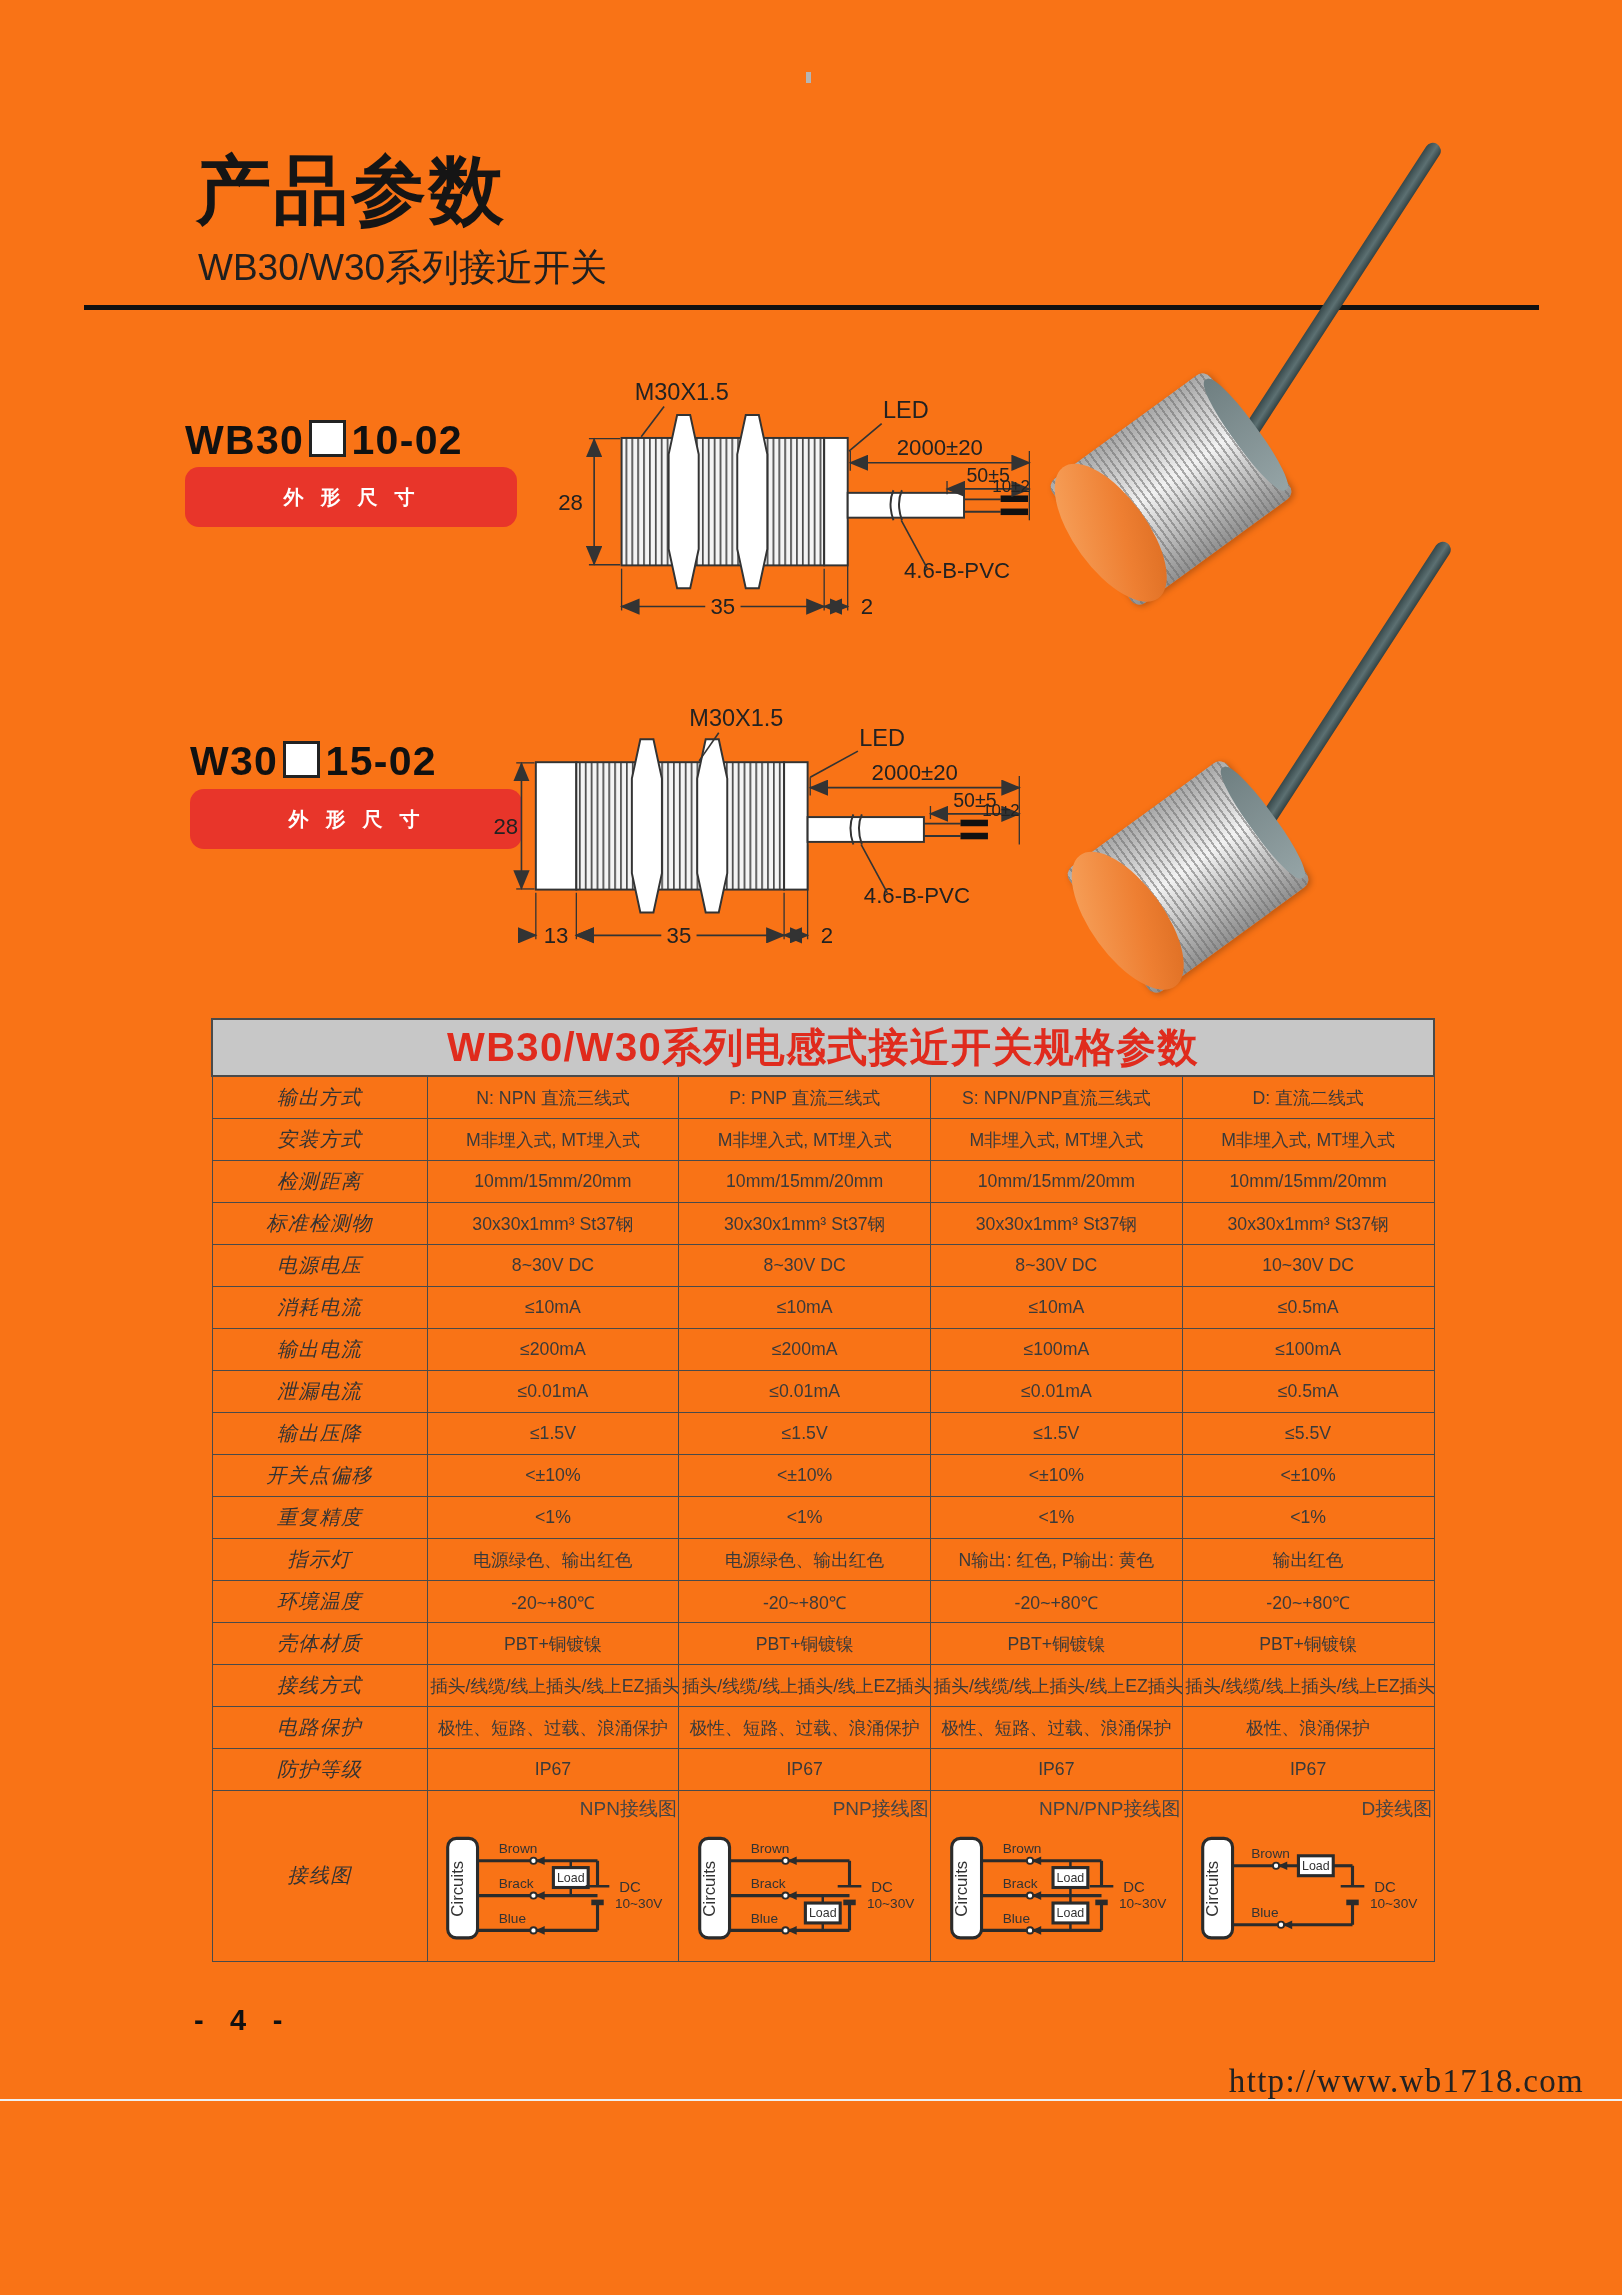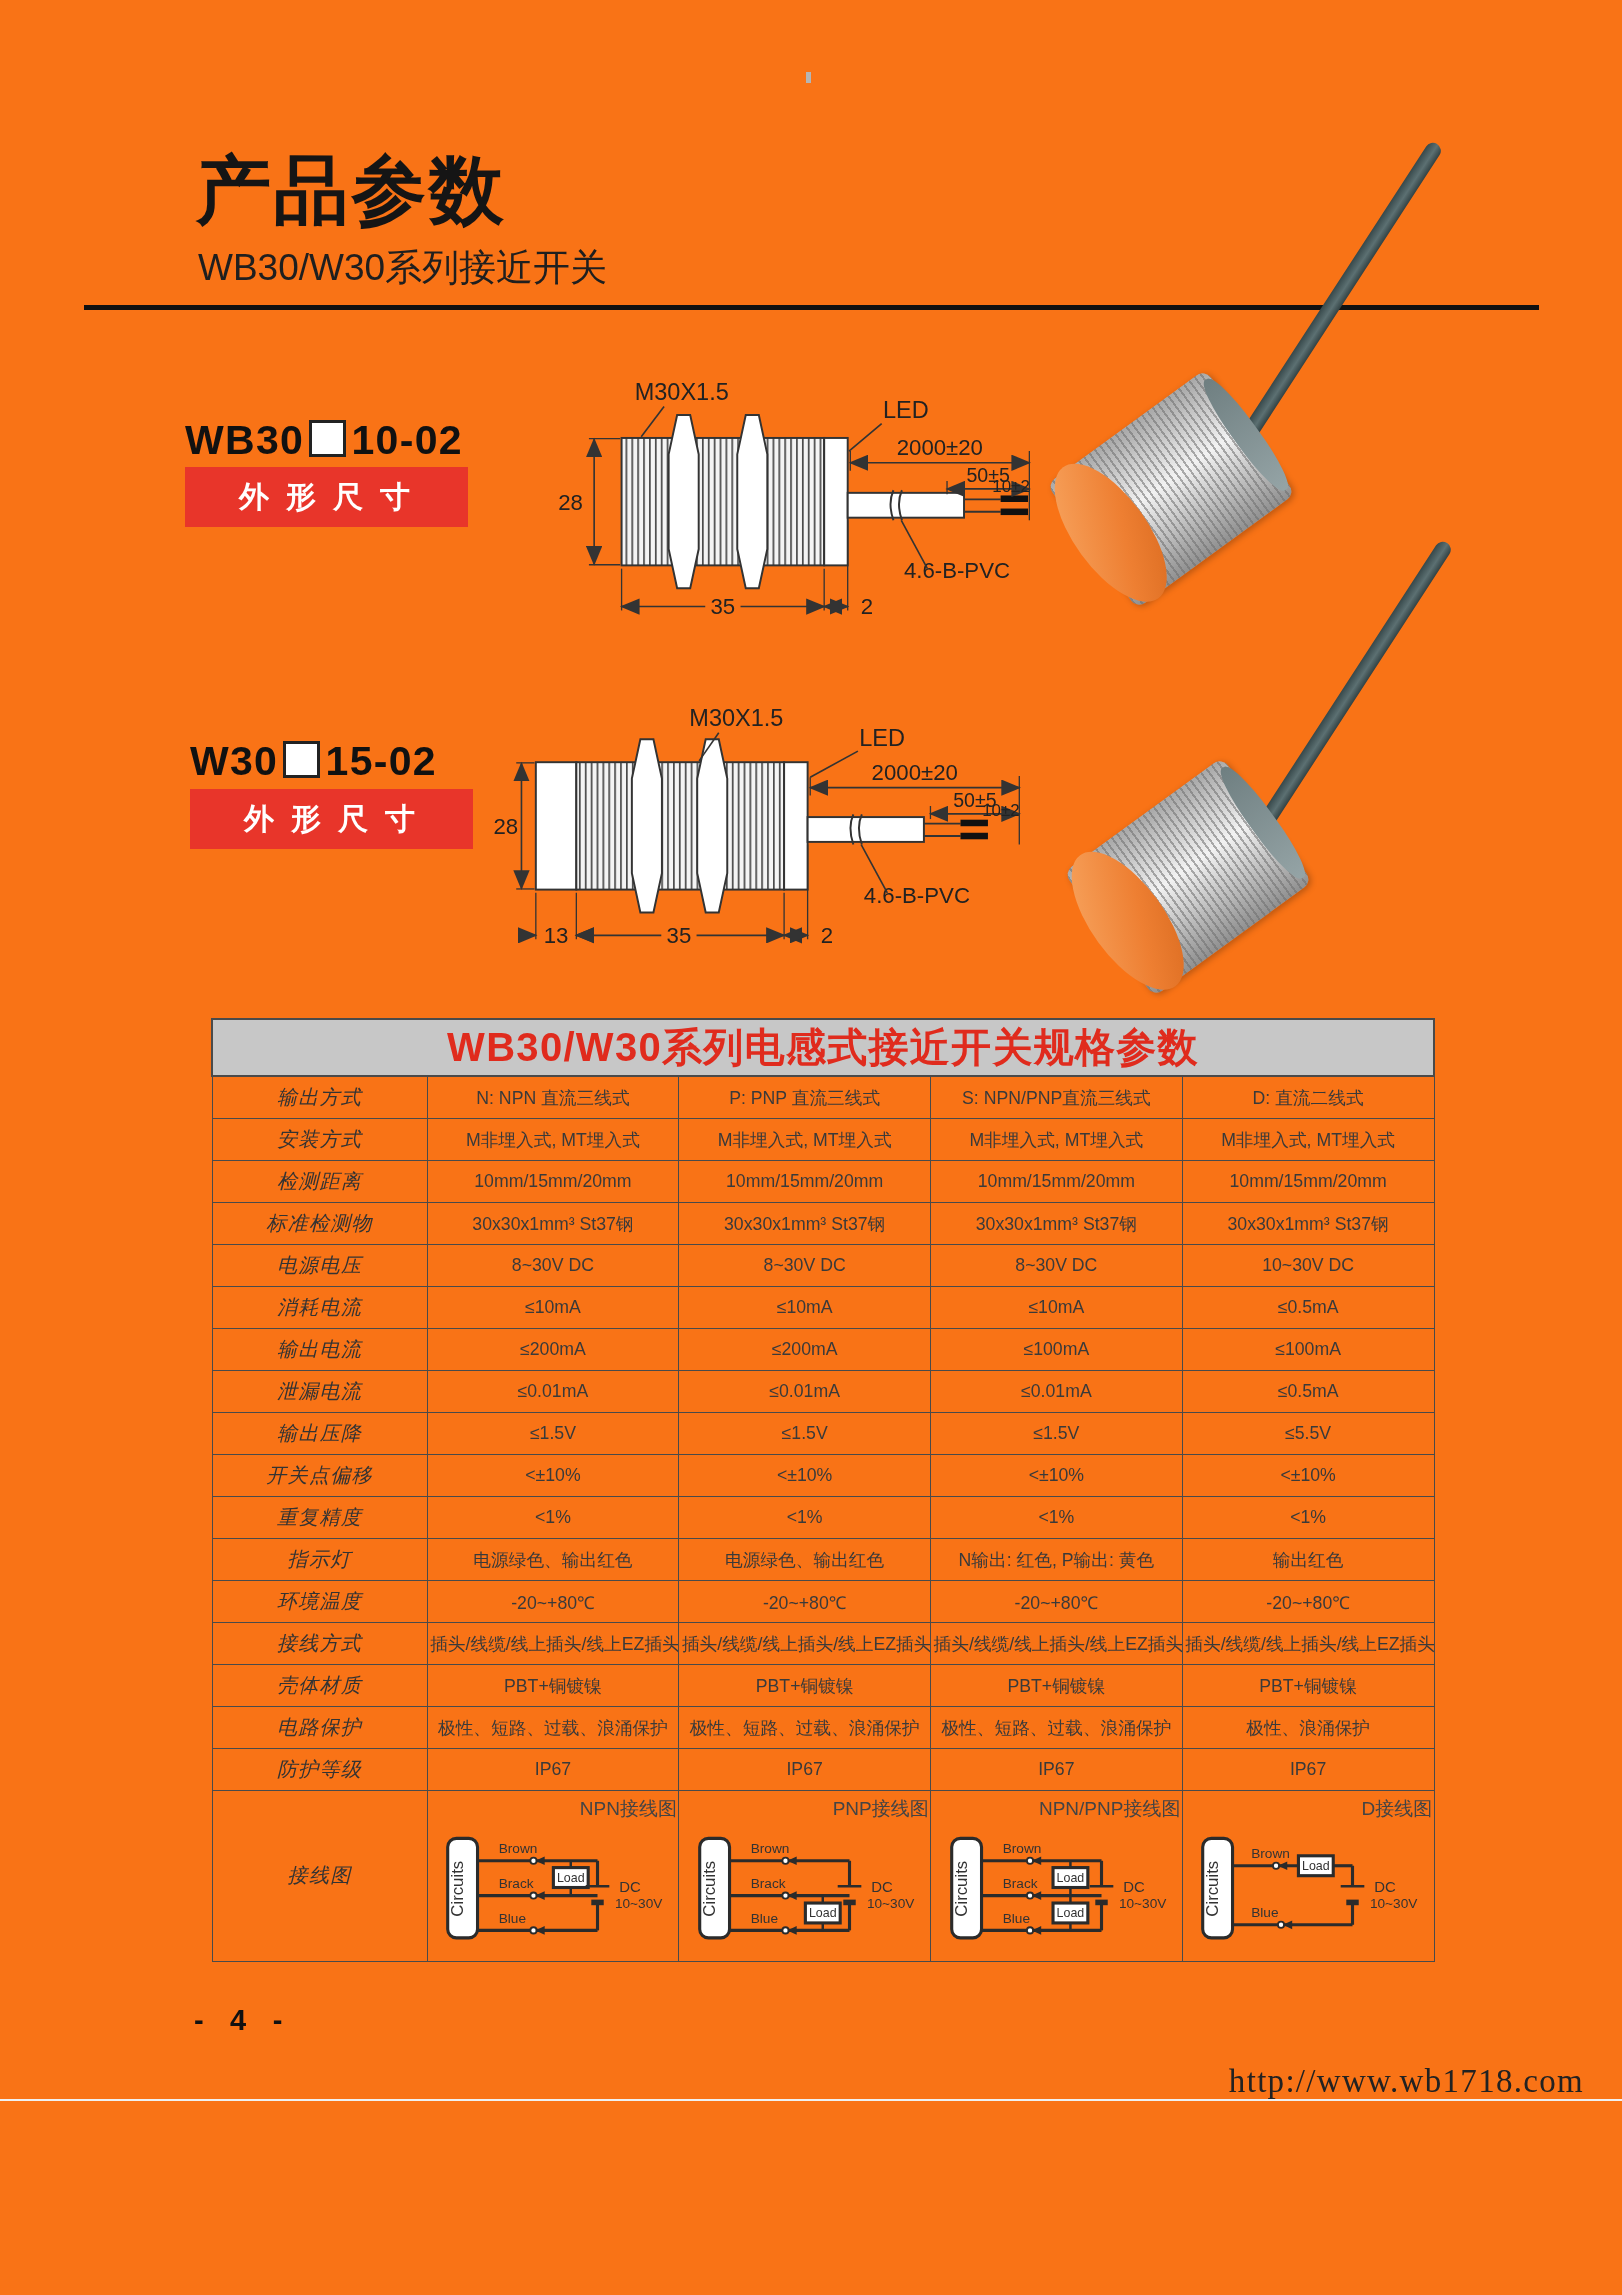--- a/index.html
+++ b/index.html
@@ -12,22 +12,22 @@
   
   .fold-mark { left:806px; top:72px; width:4.6px; height:10.5px; background:#b5b5b5; }
   .doc-title { left:196px; top:141px; font-size:75px; font-weight:600; letter-spacing:2.6px; color:#151515; }
   .doc-subtitle { left:198px; top:243px; font-size:37px; font-weight:500; color:#1f1f1f; }
   .top-rule { left:84px; top:305px; width:1455px; height:4.6px; background:#111; }
 
   
   .model-label { font-size:41px; font-weight:700; color:#111; letter-spacing:1.3px; white-space:nowrap; }
   .model-box { display:inline-block; width:31px; height:31px; border:3.3px solid #222; margin:0 5.2px; vertical-align:-2.6px; background:#fff; }
   .badge {
-    width:283px; height:60px; background:#e8352a; color:#fff; font-size:30px; font-weight:700;
-    letter-spacing:17px; display:flex; align-items:center; justify-content:center; padding-left:13px; box-sizing:border-box;
+    width:332px; height:60px; background:#e8352a; color:#fff; font-size:20px; font-weight:700;
+    letter-spacing:17px; display:flex; align-items:center; justify-content:center; padding-left:13px; box-sizing:border-box;border-radius:14px;
   }
 
   
   .dimsvg { overflow:visible; }
   .dimsvg text { font-family:"Liberation Sans", sans-serif; fill:#222; }
 
   
   .photo { width:432px; height:340px; overflow:visible; }
   .cable {
     position:absolute; height:16.4px; border-radius:7.9px;
@@ -306,32 +306,32 @@
           <td>输出红色</td>
         </tr>
         <tr>
           <td class="lbl">环境温度</td>
           <td>-20~+80℃</td>
           <td>-20~+80℃</td>
           <td>-20~+80℃</td>
           <td>-20~+80℃</td>
         </tr>
         <tr>
+          <td class="lbl">壳体材质</td>
+          <td>PBT+铜镀镍</td>
+          <td>PBT+铜镀镍</td>
+          <td>PBT+铜镀镍</td>
+          <td>PBT+铜镀镍</td>
+        </tr>
+        <tr>
           <td class="lbl">接线方式</td>
           <td>插头/线缆/线上插头/线上EZ插头</td>
           <td>插头/线缆/线上插头/线上EZ插头</td>
           <td>插头/线缆/线上插头/线上EZ插头</td>
           <td>插头/线缆/线上插头/线上EZ插头</td>
-        </tr>
-        <tr>
-          <td class="lbl">壳体材质</td>
-          <td>PBT+铜镀镍</td>
-          <td>PBT+铜镀镍</td>
-          <td>PBT+铜镀镍</td>
-          <td>PBT+铜镀镍</td>
         </tr>
         <tr>
           <td class="lbl">电路保护</td>
           <td>极性、短路、过载、浪涌保护</td>
           <td>极性、短路、过载、浪涌保护</td>
           <td>极性、短路、过载、浪涌保护</td>
           <td>极性、浪涌保护</td>
         </tr>
         <tr>
           <td class="lbl">防护等级</td>

